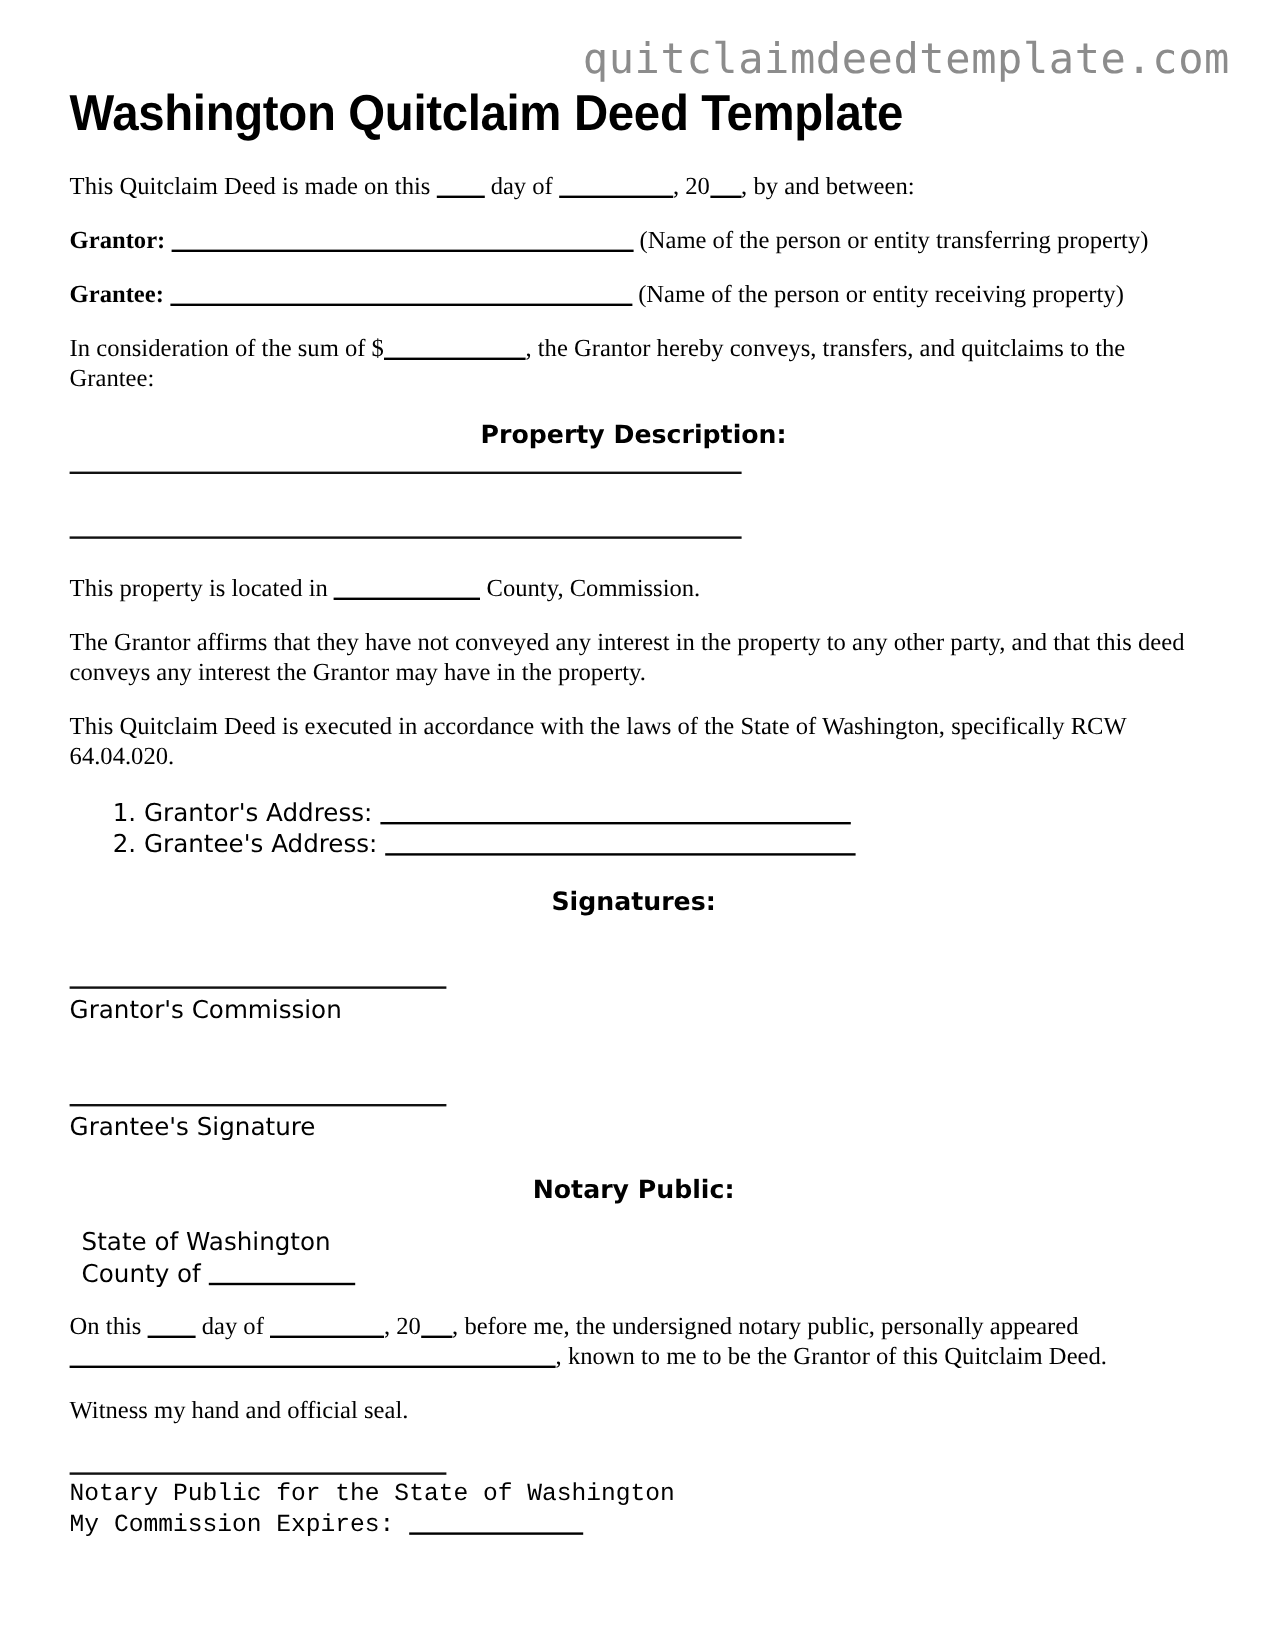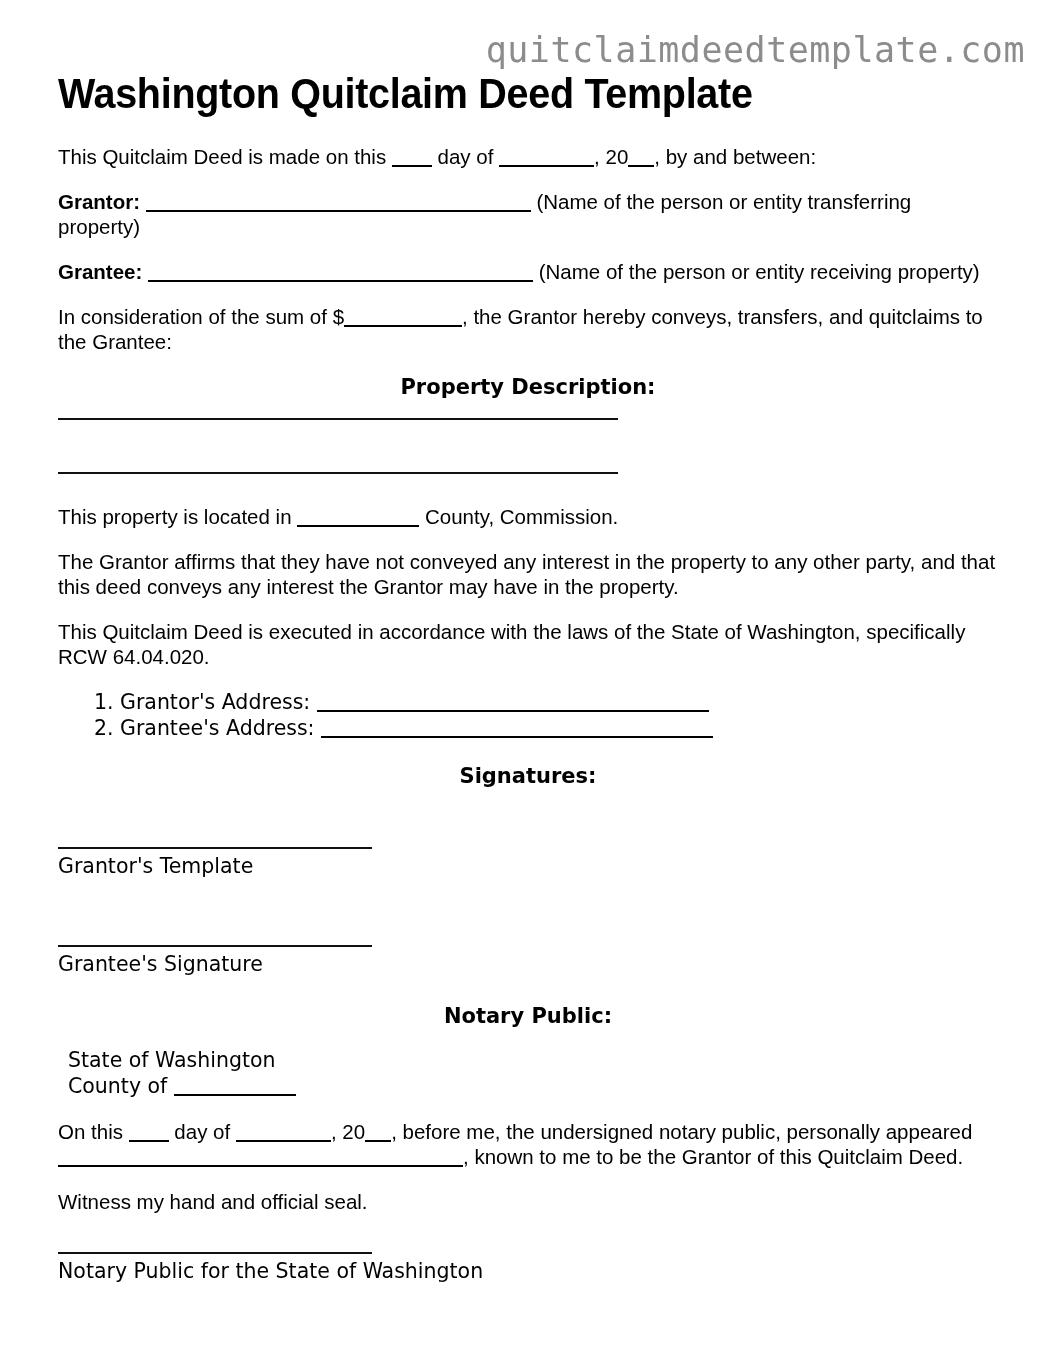--- a/index.html
+++ b/index.html
@@ -48,21 +48,21 @@
     margin: 0 0 26px 0;
     letter-spacing: -0.3px;
     transform: scaleX(0.94);
     transform-origin: left center;
     white-space: nowrap;
   }
   p.para {
     font-size: 20.5px;
     line-height: 25px;
     margin: 0 0 20px 0;
-    font-family: Liberation Sans, sans-serif;
+    font-family: Liberation Serif, serif;
   }
   .b {
     font-weight: bold;
     text-align: right;
   }
   .blank {
     display: inline-block;
     border-bottom: 2px solid #000;
     vertical-align: -3px;
     height: 13px;
@@ -122,20 +122,21 @@
     line-height: 26px;
   }
   .sig-spacer { height: 40px; }
   .notary-lines {
     font-size: 20.5px;
     line-height: 26px;
     margin: 0 0 20px 10px;
   }
   .notary-close {
     margin-top: 38px;
+    font-family: Liberation Mono, monospace;
   }
   .nc-rule {
     width: 314px;
     border-bottom: 2.5px solid #111;
     height: 0;
     margin-bottom: 4px;
   }
 </style>
 </head>
 <body>
@@ -198,21 +199,21 @@
         <span class="blank bl-address"></span>
       </li>
     </ol>
 
     <div class="section-head">Signatures:</div>
 
     <div class="sig-spacer"></div>
 
     <div class="sig-block">
       <div class="sig-rule"></div>
-      <div class="sig-caption">Grantor's Template</div>
+      <div class="sig-caption">Grantor's Commission</div>
     </div>
 
     <div class="sig-spacer"></div>
 
     <div class="sig-block">
       <div class="sig-rule"></div>
       <div class="sig-caption">Grantee's Signature</div>
     </div>
 
     <div class="section-head">Notary Public:</div>
@@ -231,16 +232,20 @@
       <span>day of</span>
       <span class="blank bl-month"></span><span>, 20</span><span class="blank bl-year"></span><span>, before me, the undersigned notary public, personally appeared</span>
       <span class="blank bl-appeared"></span><span>, known to me to be the Grantor of this Quitclaim Deed.</span>
     </p>
 
     <p class="para">Witness my hand and official seal.</p>
 
     <div class="notary-close">
       <div class="nc-rule"></div>
       <div class="sig-caption">Notary Public for the State of Washington</div>
+      <div class="sig-caption">
+        <span>My Commission Expires:</span>
+        <span class="blank bl-commission"></span>
+      </div>
     </div>
 
   </div>
 </div>
 
 </body></html>

